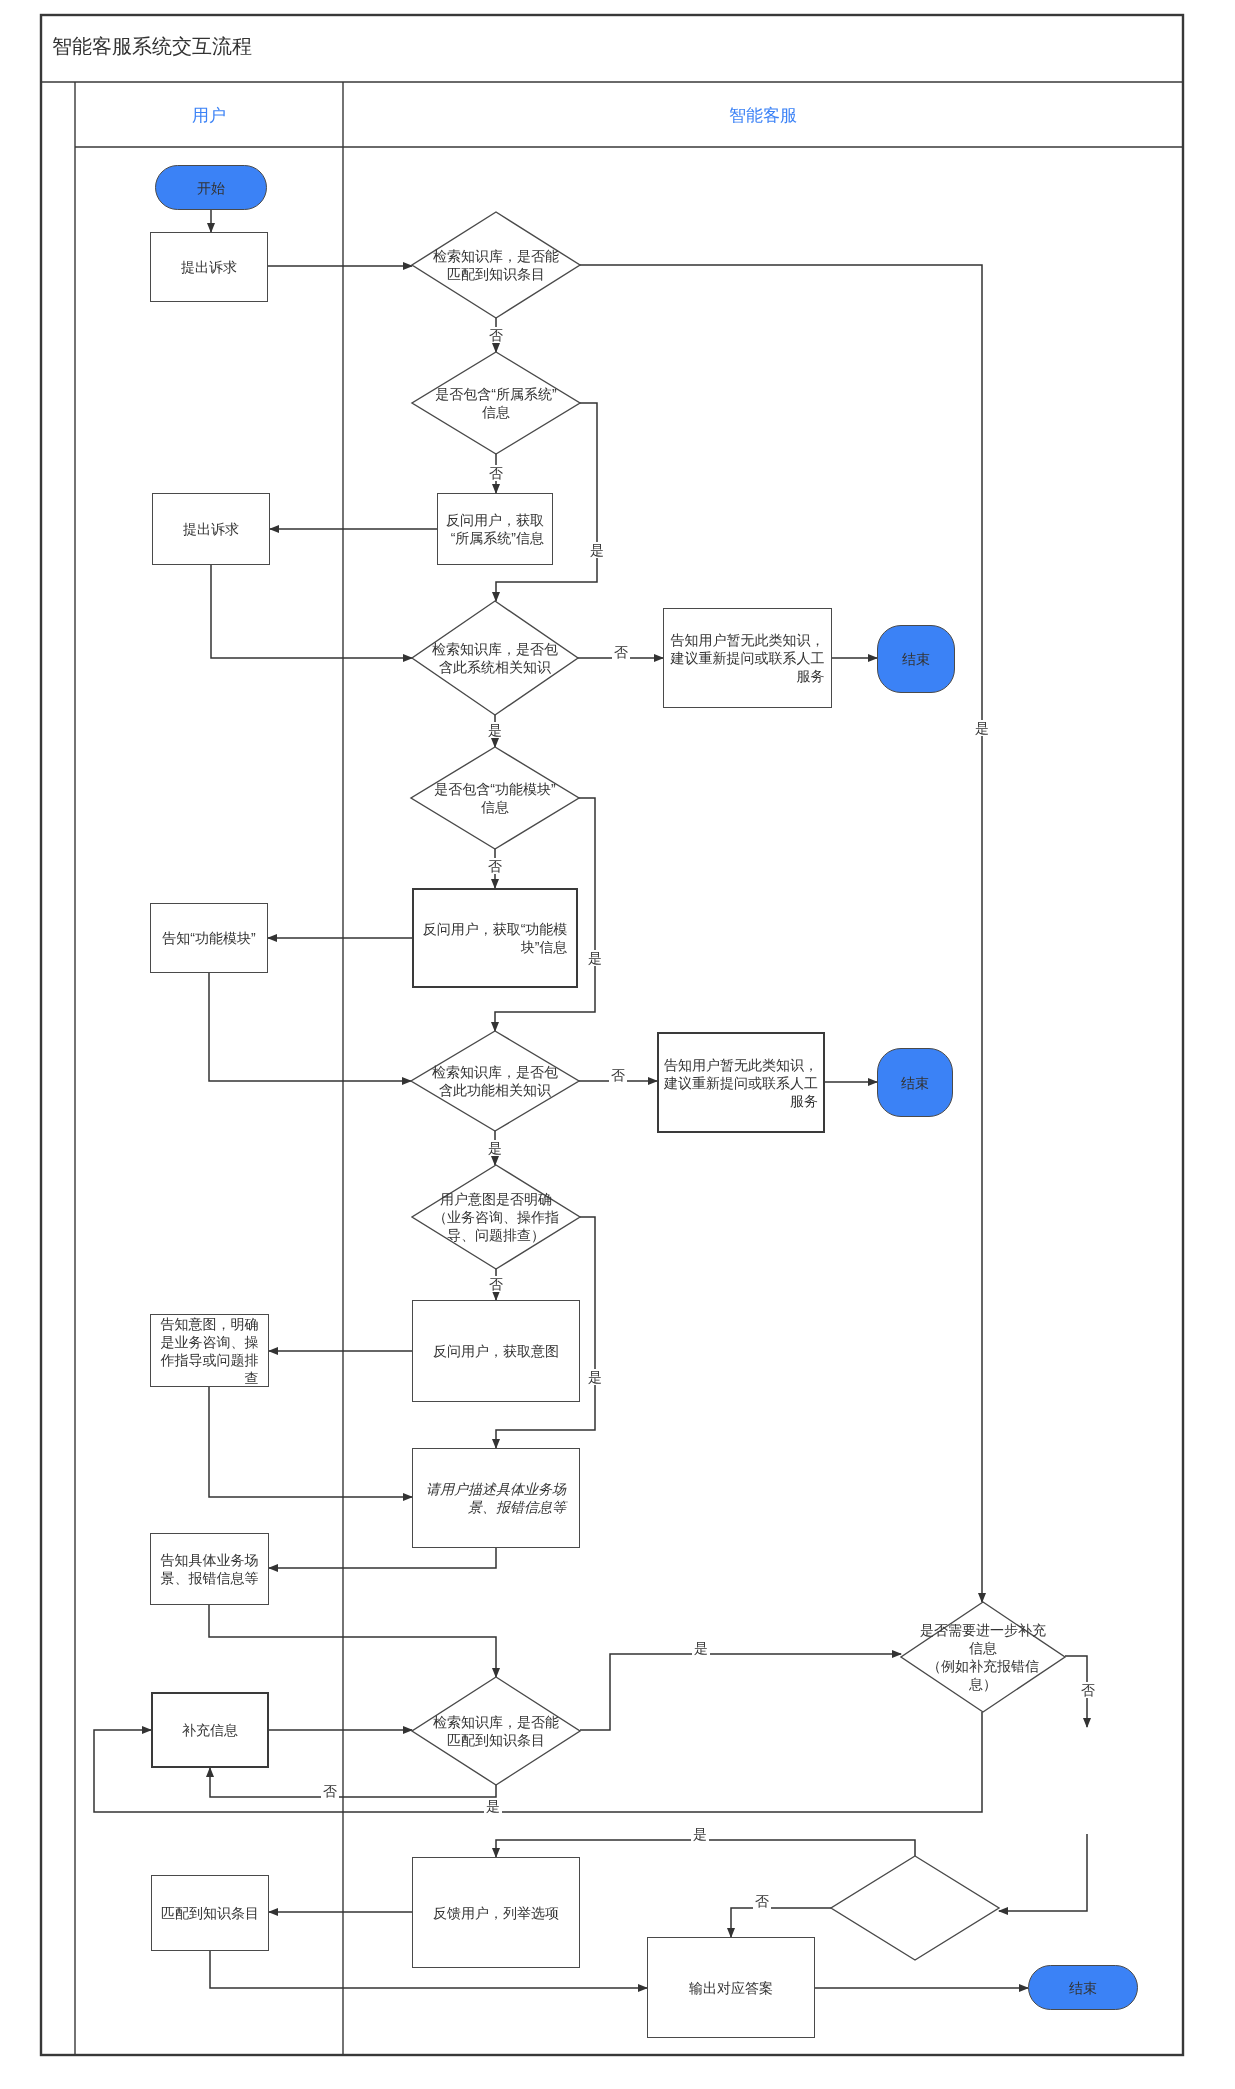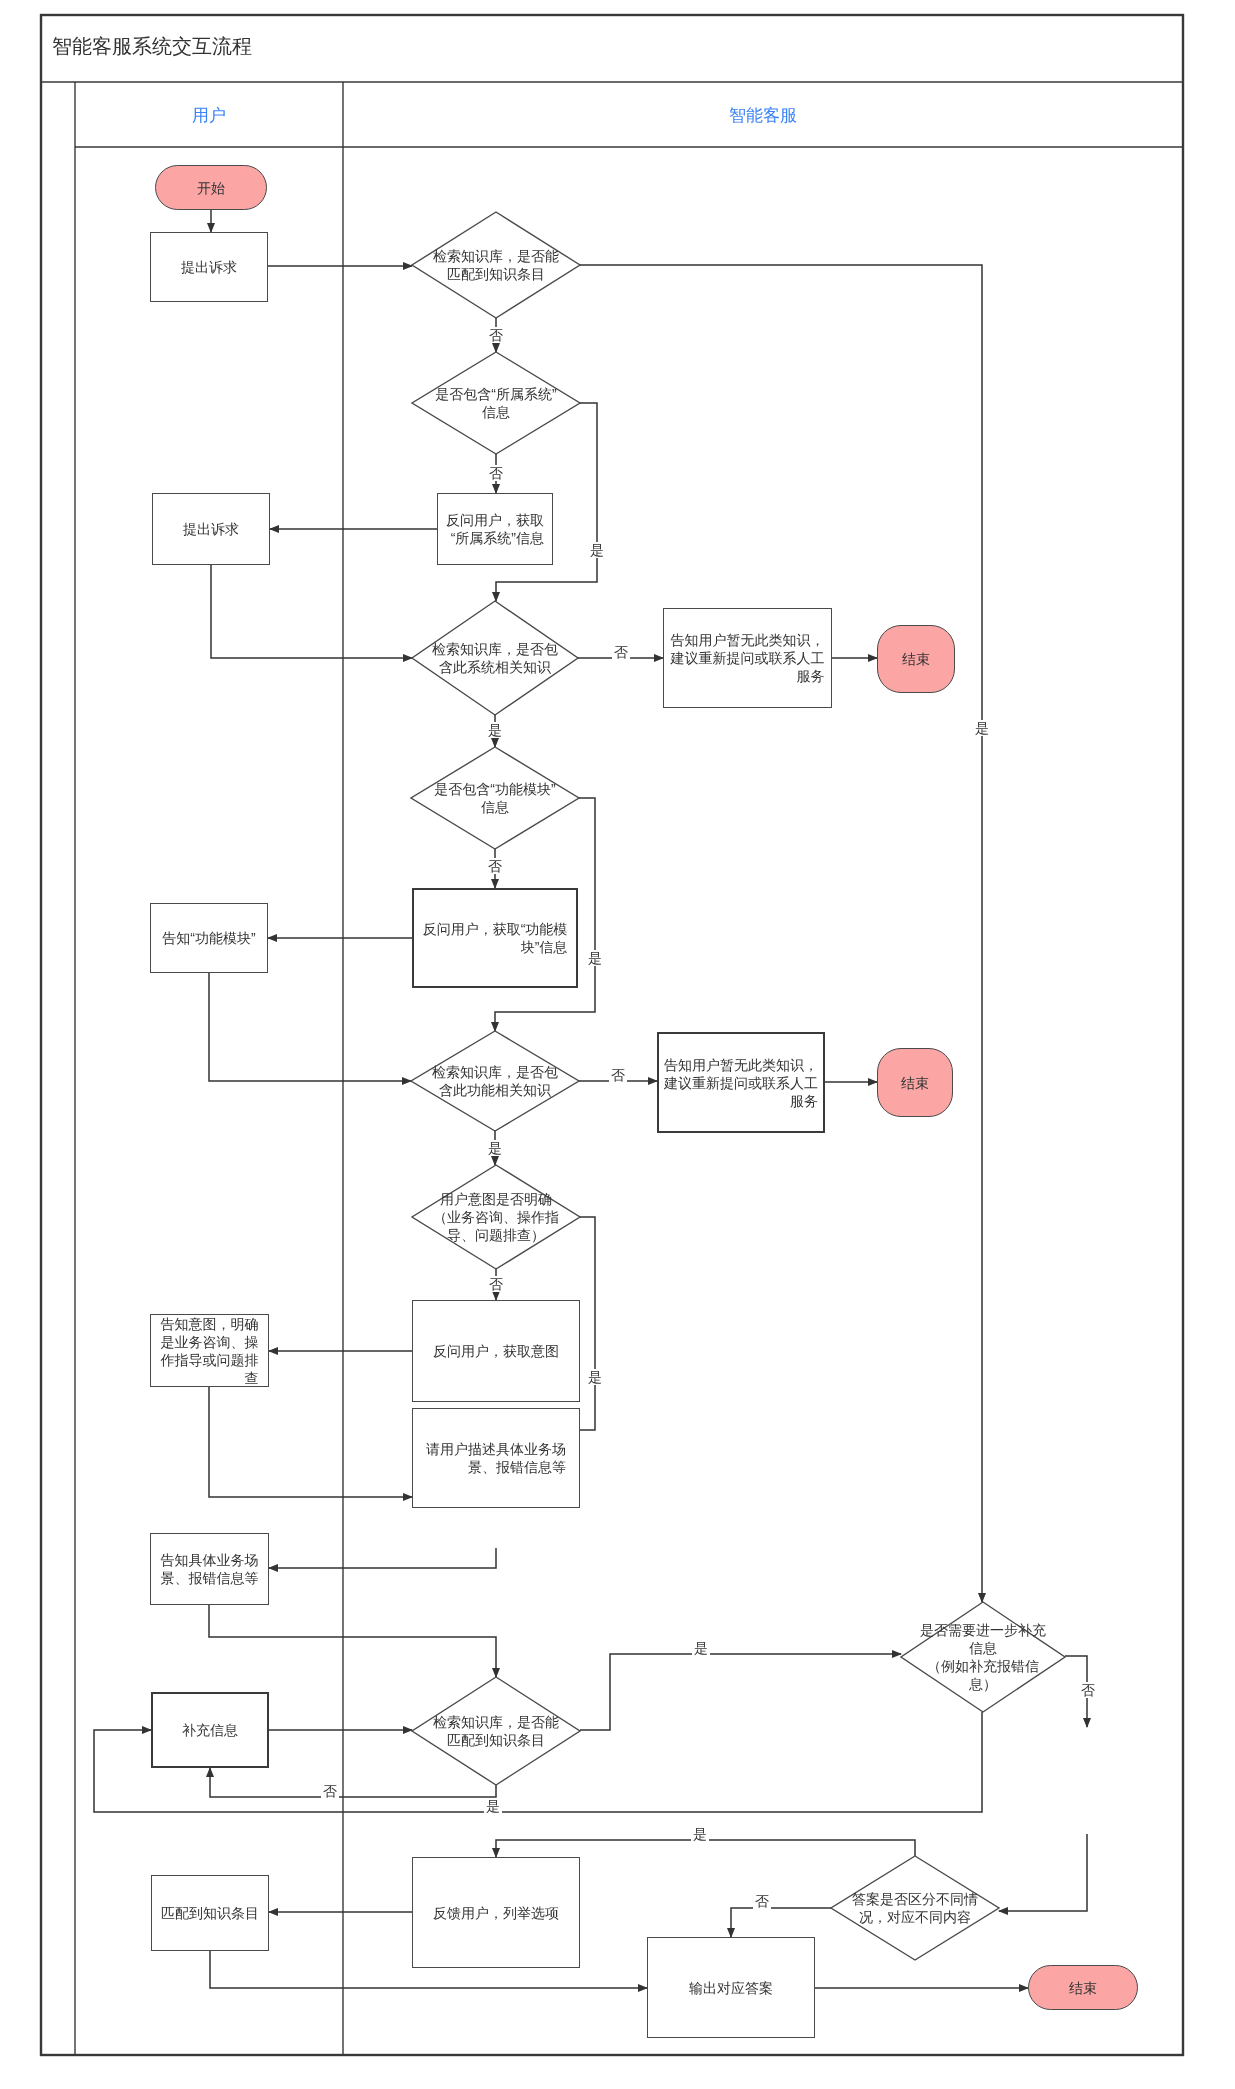--- a/index.html
+++ b/index.html
@@ -6,21 +6,21 @@
   body{width:1235px;height:2089px;position:relative;font-family:"Liberation Sans","DejaVu Sans",sans-serif;color:#333;}
   #stage{position:absolute;left:0;top:0;width:1235px;height:2089px;}
   #edges-svg{position:absolute;left:0;top:0;width:1235px;height:2089px;z-index:1;}
   #nodes-layer{position:absolute;left:0;top:0;width:1235px;height:2089px;z-index:2;pointer-events:none;}
   #labels-layer{position:absolute;left:0;top:0;width:1235px;height:2089px;z-index:3;pointer-events:none;}
   .node{position:absolute;display:flex;align-items:center;justify-content:center;
         text-align:center;font-size:14px;line-height:18px;white-space:pre-line;
         box-sizing:border-box;color:#333;}
   .node.process{background:#ffffff;border:1.4px solid #4a4a4a;text-align:right;}
   .node.process.thick{border-width:2.2px;border-color:#3a3a3a;}
-  .node.terminal{background:#fca5a5;border:1.4px solid #4a4a4a;border-radius:24px;}
+  .node.terminal{background:#3b82f6;border:1.4px solid #4a4a4a;border-radius:24px;}
   .node.decision{background:transparent;border:none;}
   .edge-label{position:absolute;transform:translate(-50%,-50%);background:#ffffff;
         font-size:14px;line-height:16px;padding:0 2px;color:#333;}
   .frame-title{position:absolute;left:52px;top:33px;font-size:20px;color:#333;z-index:2;}
   .lane-title{position:absolute;font-size:17px;color:#3b82f6;z-index:2;transform:translate(-50%,-50%);}
   #lane-title-user{left:209px;top:115px;}
   #lane-title-agent{left:763px;top:115px;}
 </style>
 </head>
 <body>
@@ -123,33 +123,31 @@
 服务</div>
       <div class="node terminal" style="left: 877px; top: 1048px; width: 76px; height: 69px;">结束</div>
       <div class="node decision" style="left: 412px; top: 1165px; width: 168px; height: 104px;">用户意图是否明确
 （业务咨询、操作指
 导、问题排查）</div>
       <div class="node process" style="left: 412px; top: 1300px; width: 168px; height: 102px;">反问用户，获取意图</div>
       <div class="node process" style="left: 150px; top: 1314px; width: 119px; height: 73px;">告知意图，明确
 是业务咨询、操
 作指导或问题排
 查</div>
-      <div class="node process" style="left: 412px; top: 1408px; width: 168px; height: 100px;">请用户描述具体业务场
+      <div class="node process" style="left: 412px; top: 1448px; width: 168px; height: 100px; font-style: italic;">请用户描述具体业务场
 景、报错信息等</div>
       <div class="node process" style="left: 150px; top: 1533px; width: 119px; height: 72px;">告知具体业务场
 景、报错信息等</div>
       <div class="node decision" style="left: 412px; top: 1677px; width: 168px; height: 108px;">检索知识库，是否能
 匹配到知识条目</div>
       <div class="node process thick" style="left: 151px; top: 1692px; width: 118px; height: 76px;">补充信息</div>
       <div class="node decision" style="left: 901px; top: 1602px; width: 164px; height: 110px;">是否需要进一步补充
 信息
 （例如补充报错信
 息）</div>
-      <div class="node decision" style="left: 831px; top: 1856px; width: 168px; height: 104px;">答案是否区分不同情
-况，对应不同内容</div>
       <div class="node process" style="left: 412px; top: 1857px; width: 168px; height: 111px;">反馈用户，列举选项</div>
       <div class="node process" style="left: 151px; top: 1875px; width: 118px; height: 76px;">匹配到知识条目</div>
       <div class="node process" style="left: 647px; top: 1937px; width: 168px; height: 101px;">输出对应答案</div>
       <div class="node terminal" style="left: 1028px; top: 1965px; width: 110px; height: 45px;">结束</div>
     </div>
   <div id="labels-layer">
       <span class="edge-label" style="left: 496px; top: 335px;">否</span>
       <span class="edge-label" style="left: 982px; top: 728px;">是</span>
       <span class="edge-label" style="left: 496px; top: 473px;">否</span>
       <span class="edge-label" style="left: 597px; top: 550px;">是</span>

